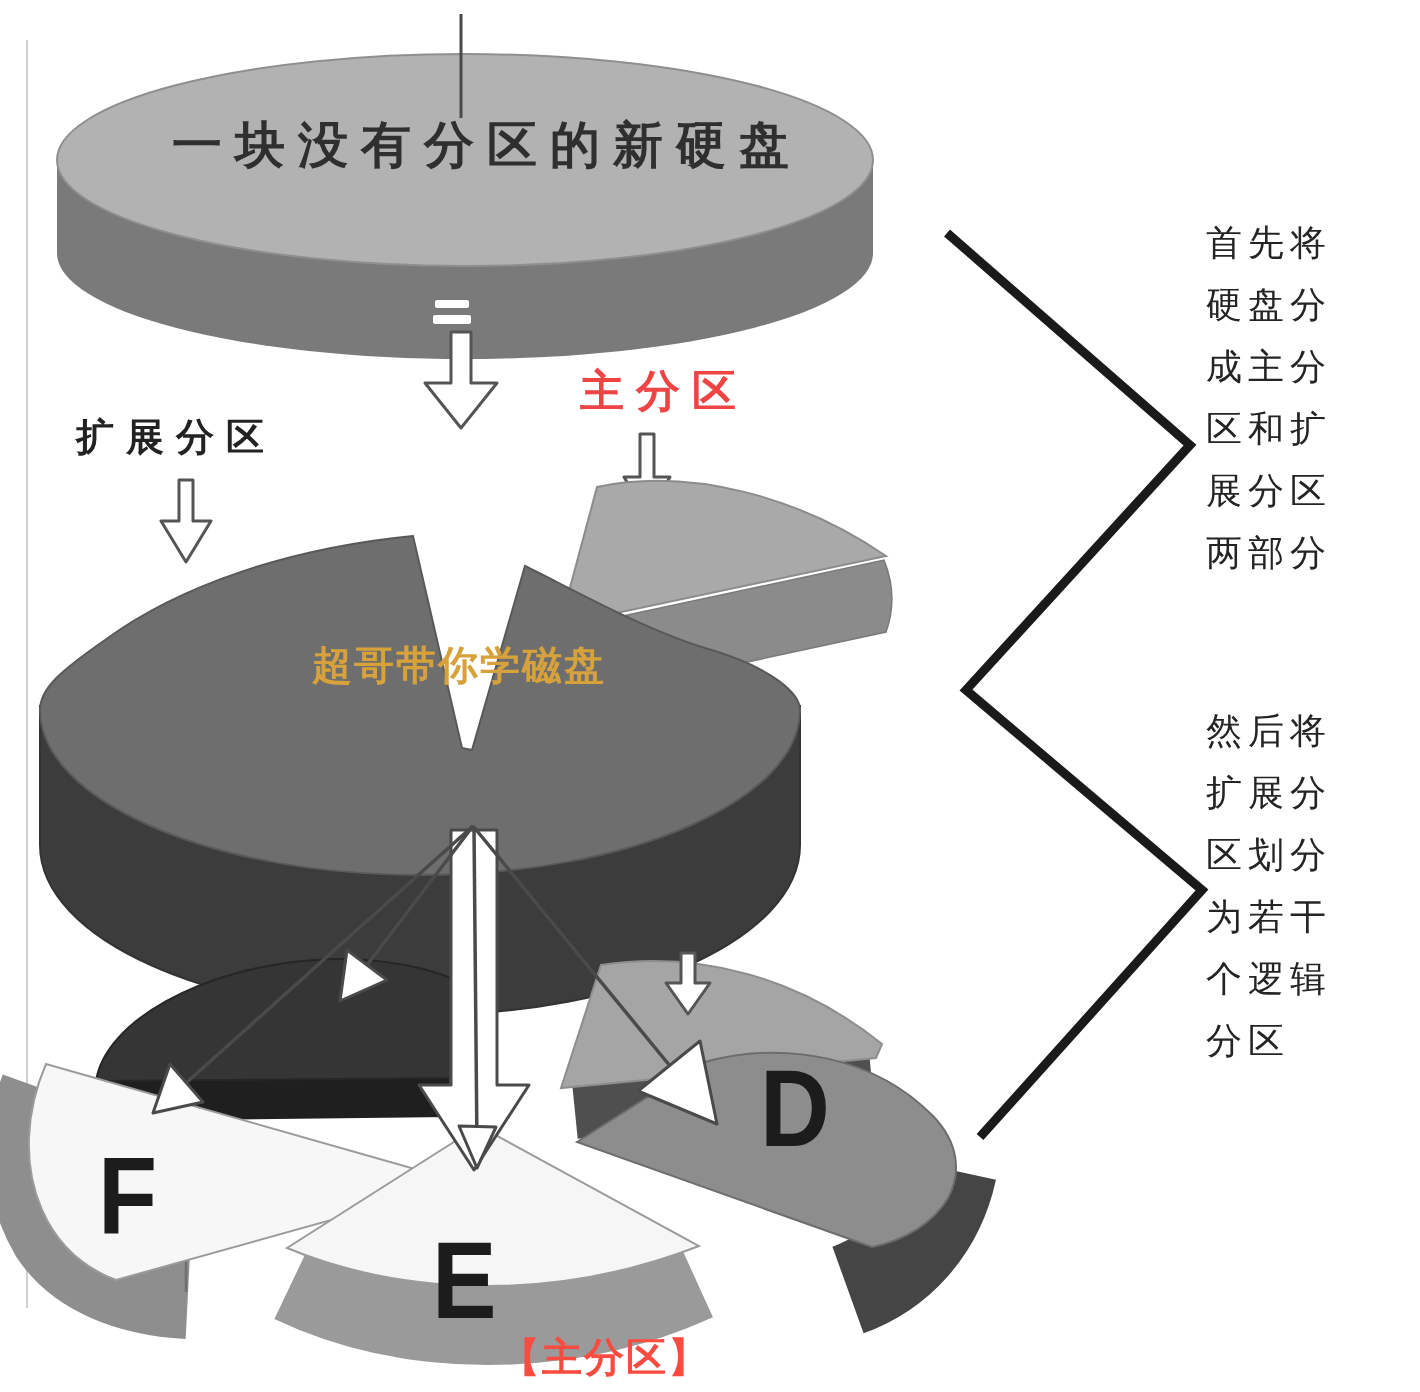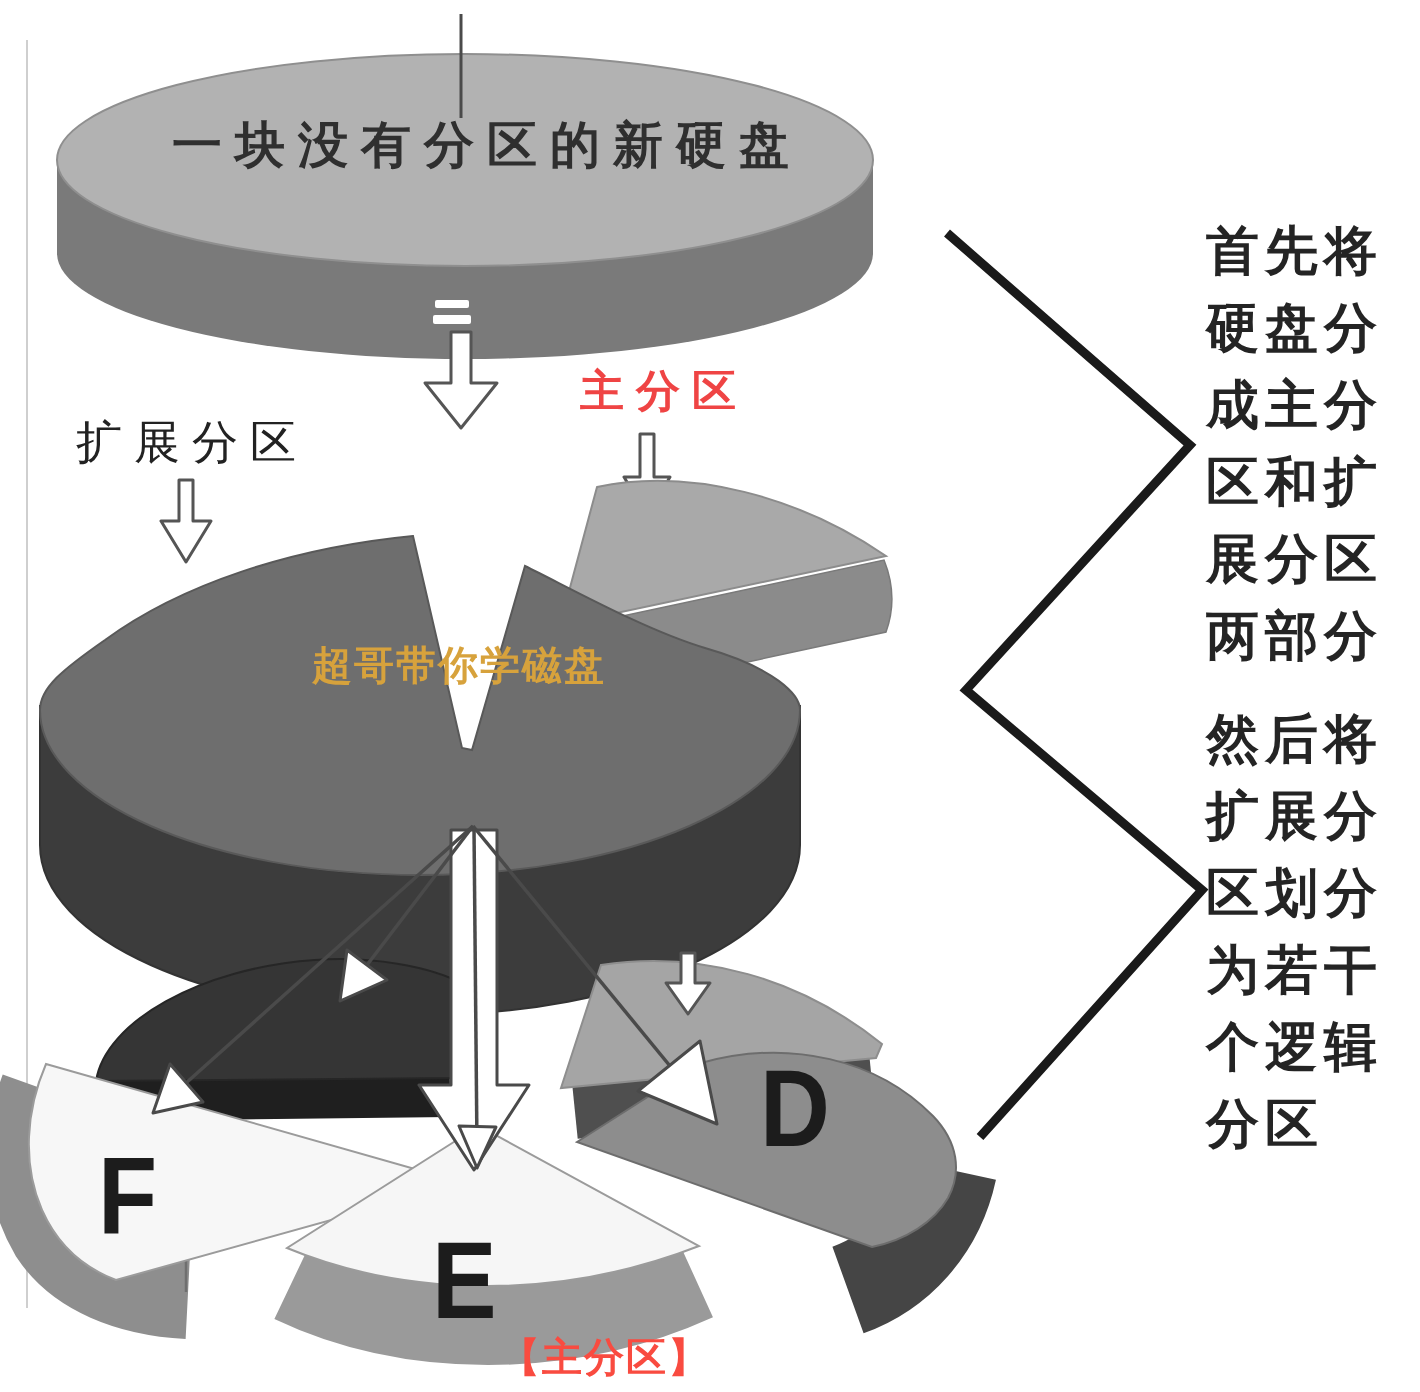--- a/index.html
+++ b/index.html
@@ -2,28 +2,28 @@
 <html style="--c-disk_top: #b2b2b2; --c-disk_side: #7a7a7a; --c-extended_top: #6e6e6e; --c-extended_side: #3c3c3c; --c-primary_top: #a9a9a9; --c-primary_side: #8b8b8b; --c-slice_dark_top: #353535; --c-slice_c_top: #a5a5a5; --c-slice_d_top: #8d8d8d; --c-slice_d_side: #454545; --c-slice_e_top: #f6f6f6; --c-slice_e_side: #9a9a9a; --c-slice_f_top: #f7f7f7; --c-slice_f_side: #8e8e8e; --c-arrow_outline: #4a4a4a; --c-bracket: #1a1a1a; --c-watermark: #d7a23c; --c-caption: #f94b40;"><head>
 <meta charset="utf-8">
 <style>
   html,body{margin:0;padding:0;background:#ffffff;}
   .stage{position:relative;width:1420px;height:1392px;background:#fff;overflow:hidden;
          font-family:"Liberation Sans","DejaVu Sans",sans-serif;color:#1c1c1c;}
   .abs{position:absolute;white-space:pre-line;}
   .heading{left:84px;top:4px;font-size:29px;font-weight:600;letter-spacing:3px;color:#161616;}
   .disk-label{left:136px;top:112px;font-size:50px;font-weight:700;letter-spacing:13px;color:#2f2f2f;margin-left:36px;}
   .lbl-primary{left:580px;top:362px;font-size:44px;font-weight:700;letter-spacing:12px;color:#ef4444;}
-  .lbl-extended{left:76px;top:412px;font-size:46px;font-weight:400;letter-spacing:12px;color:#222;}
+  .lbl-extended{left:76px;top:412px;font-size:38px;font-weight:700;letter-spacing:12px;color:#222;}
   .lbl-primary-c{left:594px;top:882px;font-size:44px;font-weight:700;letter-spacing:5px;color:#222;}
   .watermark{left:312px;top:638px;font-size:40px;font-weight:700;letter-spacing:2px;color:var(--c-watermark,#d7a23c);}
   .letter{font-size:110px;font-weight:700;color:#1c1c1c;transform:scaleX(.88);transform-origin:left top;}
   .letter-d{left:760px;top:1044px;}
   .letter-e{left:432px;top:1216px;}
   .letter-f{left:98px;top:1132px;}
-  .step-text{width:210px;font-size:53px;font-weight:700;letter-spacing:6px;line-height:77px;color:#242424;}
+  .step-text{width:210px;font-size:36px;font-weight:400;letter-spacing:6px;line-height:62px;color:#242424;}
   .step1{left:1206px;top:212px;}
   .step2{left:1206px;top:700px;}
   .caption{left:500px;top:1330px;width:420px;text-align:left;font-size:40px;font-weight:700;
            letter-spacing:2px;color:var(--c-caption,#f94b40);white-space:nowrap;}
   svg{position:absolute;left:0;top:0;}
   .disk-top{fill:var(--c-disk_top,#b2b2b2);stroke:#8f8f8f;stroke-width:2;}
   .disk-side{fill:var(--c-disk_side,#7a7a7a);}
   .ext-top{fill:var(--c-extended_top,#6e6e6e);stroke:#595959;stroke-width:2;}
   .ext-side{fill:var(--c-extended_side,#3c3c3c);stroke:#333;stroke-width:2;}
   .pri-top{fill:var(--c-primary_top,#a9a9a9);stroke:#8c8c8c;stroke-width:2;}

